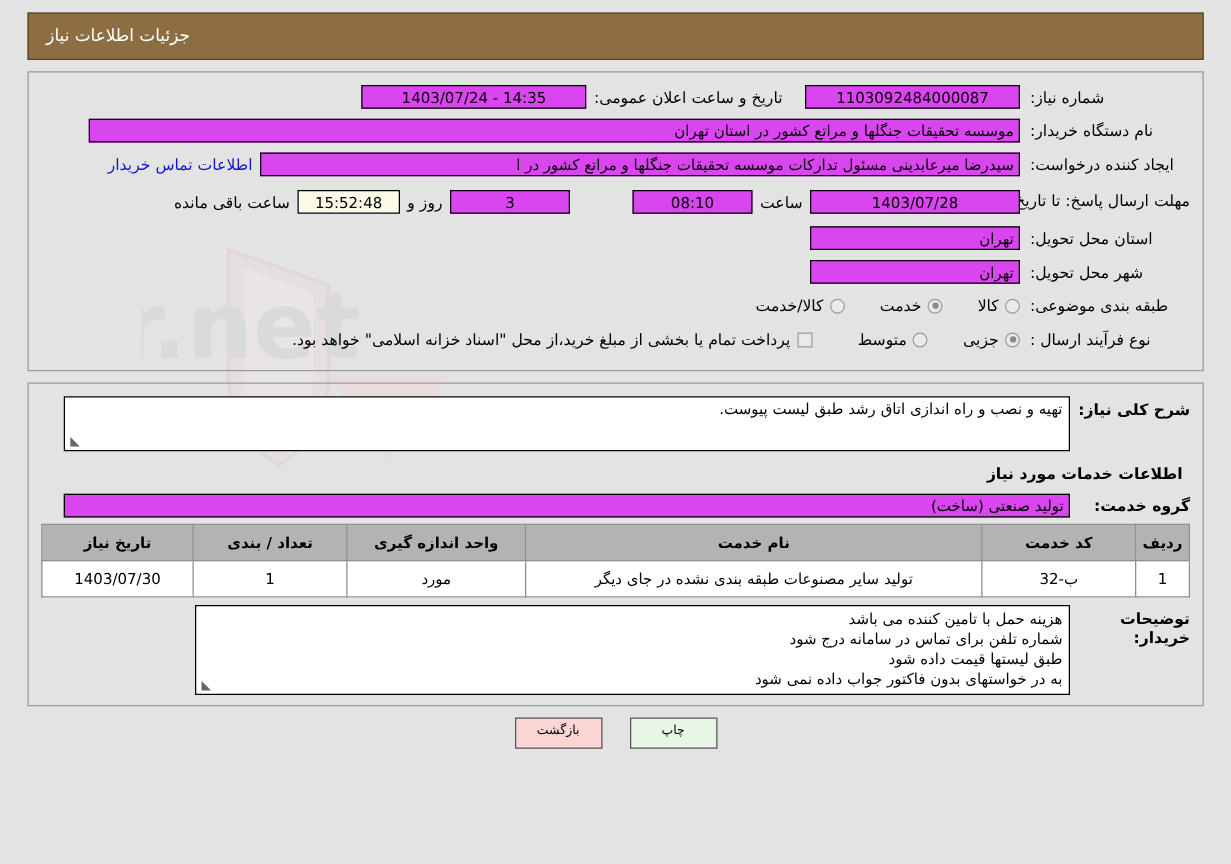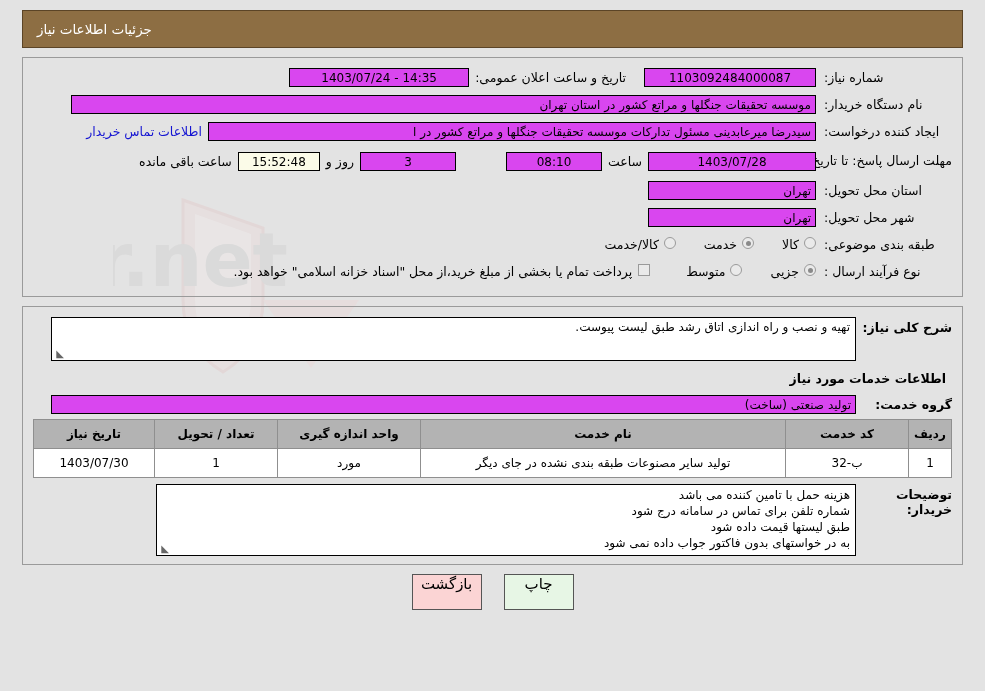--- a/index.html
+++ b/index.html
@@ -96,21 +96,21 @@
     color: #1414d2;
     font-size: 12.5px;
     padding: 0 6px;
     white-space: nowrap;
     text-decoration: none;
     cursor: pointer;
   }
 
   
   .radiogrp { display: flex; align-items: center; }
-  .ritem { display: flex; align-items: flex-start; margin-left: 28px; white-space: nowrap; }
+  .ritem { display: flex; align-items: center; margin-left: 28px; white-space: nowrap; }
   .radio {
     width: 12px; height: 12px;
     border-radius: 50%;
     border: 1px solid #9a9a9a;
     background: #eaeaea;
     box-sizing: border-box;
     margin-left: 5px;
     position: relative;
     flex: none;
   }
@@ -187,24 +187,24 @@
   
   .btnbar {
     margin-top: 9px;
     display: flex;
     justify-content: center;
     align-items: center;
     gap: 22px;
   }
   .btn {
     border: 1px solid #555;
-    height: 36px;
+    height: 25px;
     min-width: 70px;
     padding: 0 0;
-    font-size: 15px;
+    font-size: 10px;
     line-height: 19px;
     text-align: center;
     cursor: pointer;
     box-sizing: border-box;
   }
   .btn.print { background: #e7f6e5; }
   .btn.back  { background: #fbd4d4; }
 </style>
 </head>
 <body>
@@ -322,21 +322,21 @@
       <div class="fld" style="width:805px">تولید صنعتی (ساخت)</div>
     </div>
 
     <table class="tbl">
       <thead>
         <tr>
           <th style="width:40px">ردیف</th>
           <th style="width:120px">کد خدمت</th>
           <th>نام خدمت</th>
           <th style="width:140px">واحد اندازه گیری</th>
-          <th style="width:120px">تعداد / تحویل</th>
+          <th style="width:120px">تعداد / بندی</th>
           <th style="width:118px">تاریخ نیاز</th>
         </tr>
       </thead>
       <tbody>
         <tr>
           <td>1</td>
           <td>ب-32</td>
           <td>تولید سایر مصنوعات طبقه بندی نشده در جای دیگر</td>
           <td>مورد</td>
           <td>1</td>

